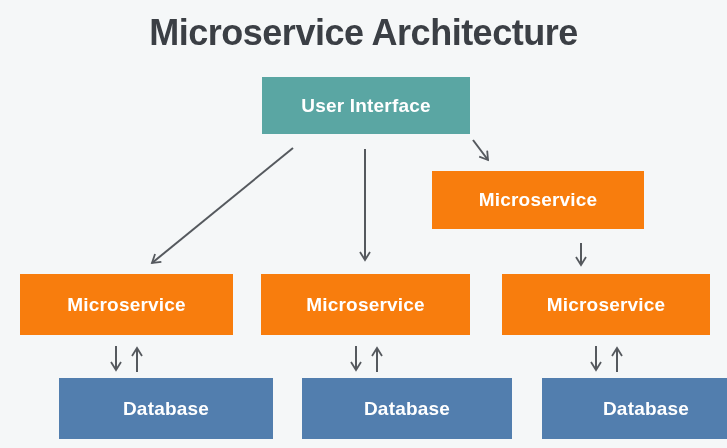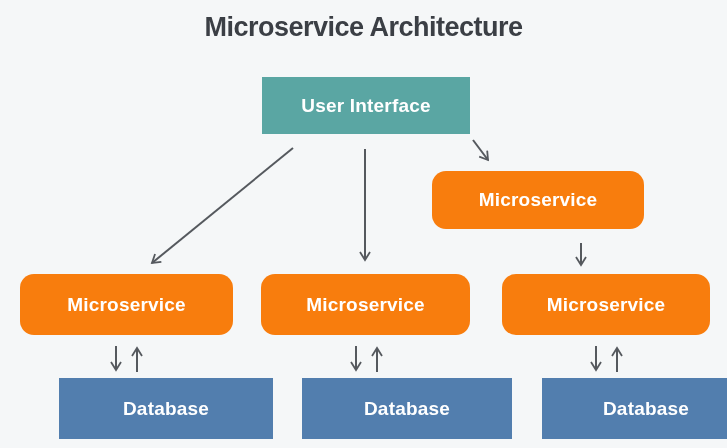--- a/index.html
+++ b/index.html
@@ -19,41 +19,41 @@
   .canvas {
     position: relative;
     width: 727px; height: 448px;
     background: var(--color-background);
     overflow: hidden;
   }
   .diagram-title {
     position: absolute;
     top: 12px; left: 0; width: 727px;
     text-align: center;
-    font-size: 27px;
+    font-size: 36px;
     font-weight: 700;
     letter-spacing: -0.5px;
     color: var(--color-title_text);
   }
   .arrow-layer {
     position: absolute;
     top: 0; left: 0;
   }
   .node {
     position: absolute;
     display: flex;
     align-items: center;
     justify-content: center;
     color: var(--color-box_text);
     font-size: 19px;
     font-weight: 700;
     letter-spacing: 0.2px;
   }
   .node-teal   { background: var(--color-teal); }
-  .node-orange { background: var(--color-orange); border-radius: 14px; }
+  .node-orange { background: var(--color-orange); }
   .node-blue   { background: var(--color-blue); margin-left: 40px; }
 
   .n-ui        { left: 262px; top: 77px;  width: 208px; height: 57px; align-items: center; }
   .n-ms-top    { left: 432px; top: 171px; width: 212px; height: 58px; }
   .n-ms-left   { left: 20px;  top: 274px; width: 213px; height: 61px; }
   .n-ms-mid    { left: 261px; top: 274px; width: 209px; height: 61px; }
   .n-ms-right  { left: 502px; top: 274px; width: 208px; height: 61px; }
   .n-db-left   { left: 19px;  top: 378px; width: 214px; height: 61px; }
   .n-db-mid    { left: 262px; top: 378px; width: 210px; height: 61px; }
   .n-db-right  { left: 502px; top: 378px; width: 208px; height: 61px; }

